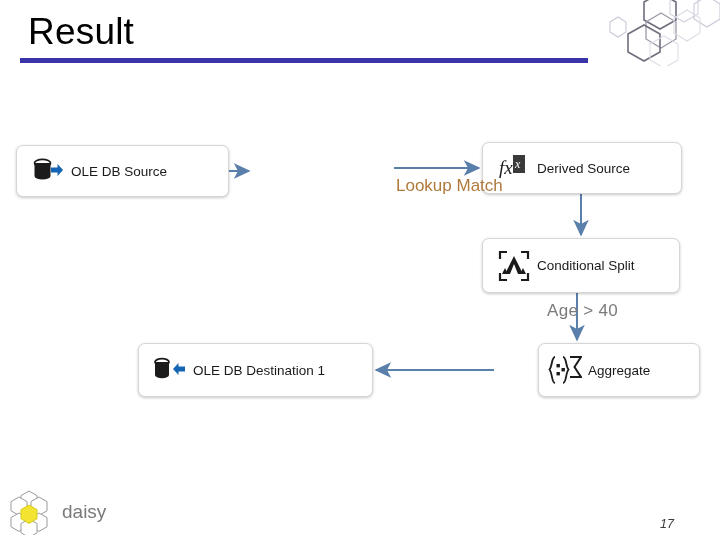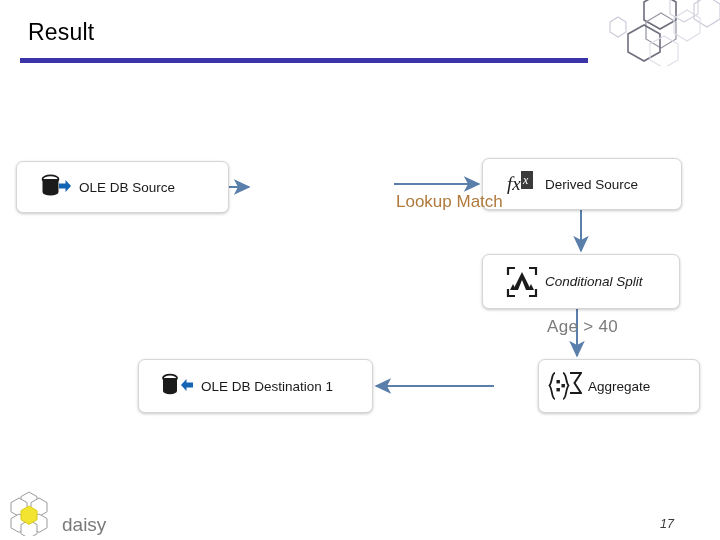--- a/index.html
+++ b/index.html
@@ -14,21 +14,21 @@
     background: #ffffff;
     overflow: hidden;
     font-family: "Liberation Sans", sans-serif;
   }
 
   
   #slide-title {
     position: absolute;
     left: 28px;
     top: 12px;
-    font-size: 23px;
+    font-size: 37px;
     font-weight: 400;
     color: #000000;
     letter-spacing: 0.2px;
     line-height: 40px;
     white-space: nowrap;
   }
   #title-rule {
     position: absolute;
     left: 20px;
     top: 58px;
@@ -44,21 +44,21 @@
     top: -4px;
     width: 140px;
     height: 70px;
     pointer-events: none;
   }
 
   
   #diagram {
     position: absolute;
     left: 0;
-    top: 134px;
+    top: 118px;
     width: 596px;
     height: 300px;
   }
   #connector-layer {
     position: absolute;
     left: 0;
     top: 0;
     width: 720px;
     height: 300px;
   }
@@ -69,39 +69,39 @@
     border: 1px solid #d6d6d6;
     border-radius: 7px;
     box-shadow: 0 1px 3px rgba(0,0,0,0.22);
     display: flex;
     align-items: center;
     box-sizing: border-box;
   }
   .node-icon {
     width: 34px;
     height: 34px;
-    margin-left: 22px;
+    margin-left: 14px;
     margin-right: 6px;
     flex: 0 0 auto;
     display: flex;
     align-items: center;
     justify-content: center;
   }
   .node-label {
     font-size: 13.5px;
     color: #1a1a1a;
     white-space: nowrap;
     font-family: "Liberation Sans", sans-serif;
   }
 
   
   #node-source      { left: 16px;  top: 27px;  width: 213px; height: 52px; }
   #node-lookup      { left: 252px; top: 22px;  width: 142px; height: 58px; }
   #node-derived     { left: 482px; top: 24px;  width: 200px; height: 52px; }
-  #node-split       { left: 482px; top: 120px; width: 198px; height: 55px; font-style: italic; }
+  #node-split       { left: 482px; top: 120px; width: 198px; height: 55px; }
   #node-aggregate   { left: 494px; top: 225px; width: 162px; height: 54px; margin-left: 44px; }
   #node-destination { left: 138px; top: 225px; width: 235px; height: 54px; align-items: center; }
 
   #node-lookup .node-icon   { margin-left: 10px; }
   #node-aggregate .node-icon{ margin-left: 9px; }
 
   
   .edge-label {
     position: absolute;
     font-size: 17px;
@@ -122,21 +122,21 @@
   }
 
   
   #brand-logo {
     position: absolute;
     left: 8px;
     top: 488px;
     width: 110px;
     height: 48px;
     display: flex;
-    align-items: flex-end;
+    align-items: center;
   }
   #brand-name {
     font-size: 19px;
     color: #7a7a7a;
     margin-left: -4px;
     font-family: "Liberation Sans", sans-serif;
   }
   #page-number {
     position: absolute;
     left: 660px;

